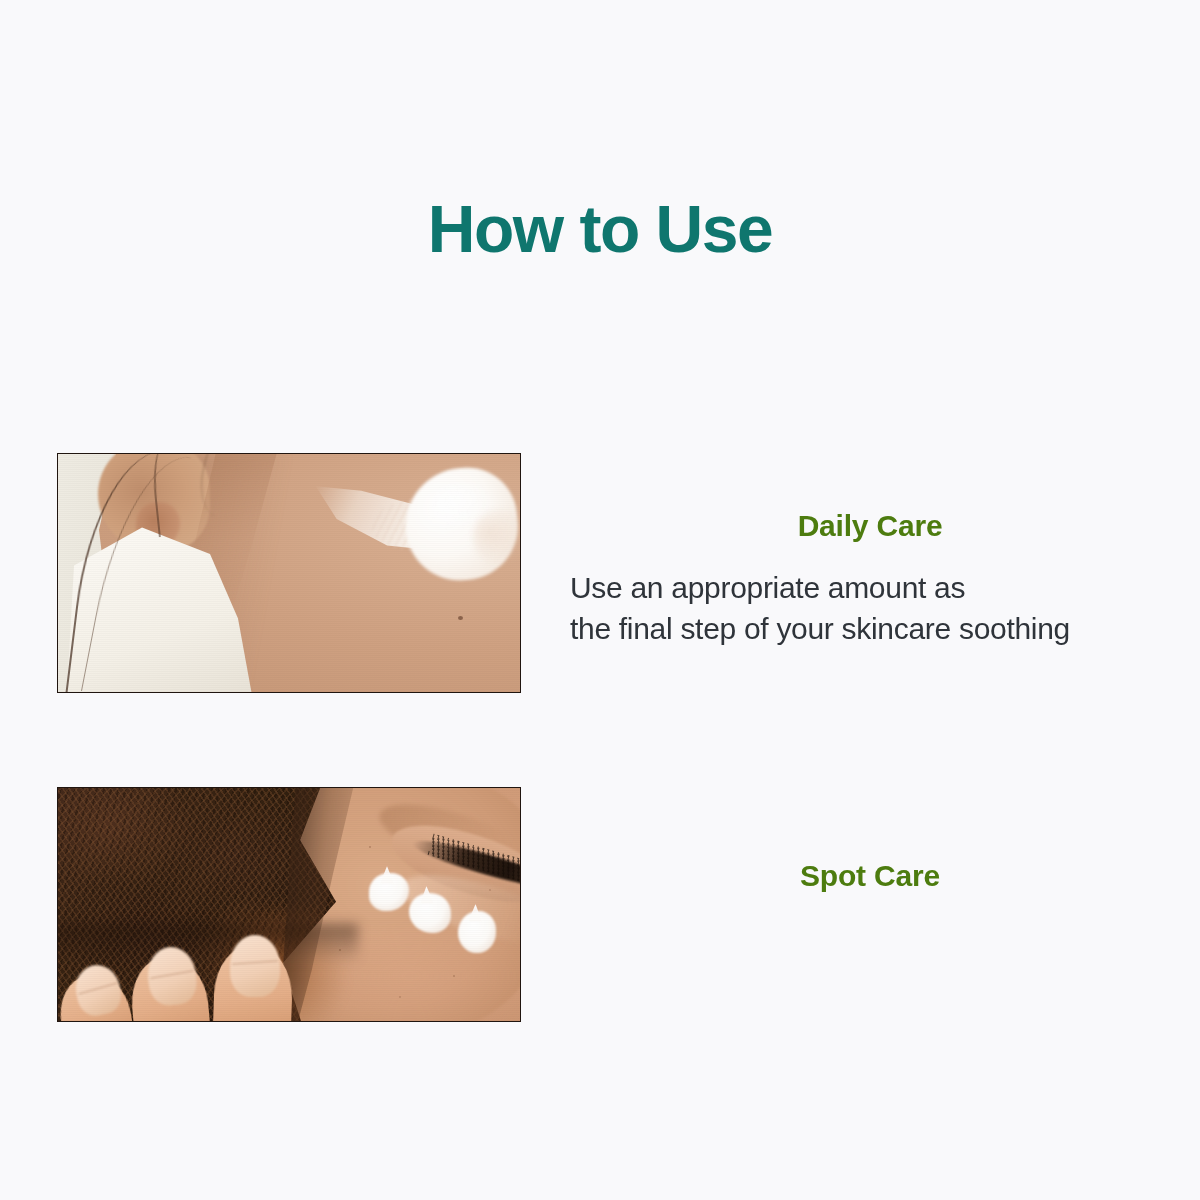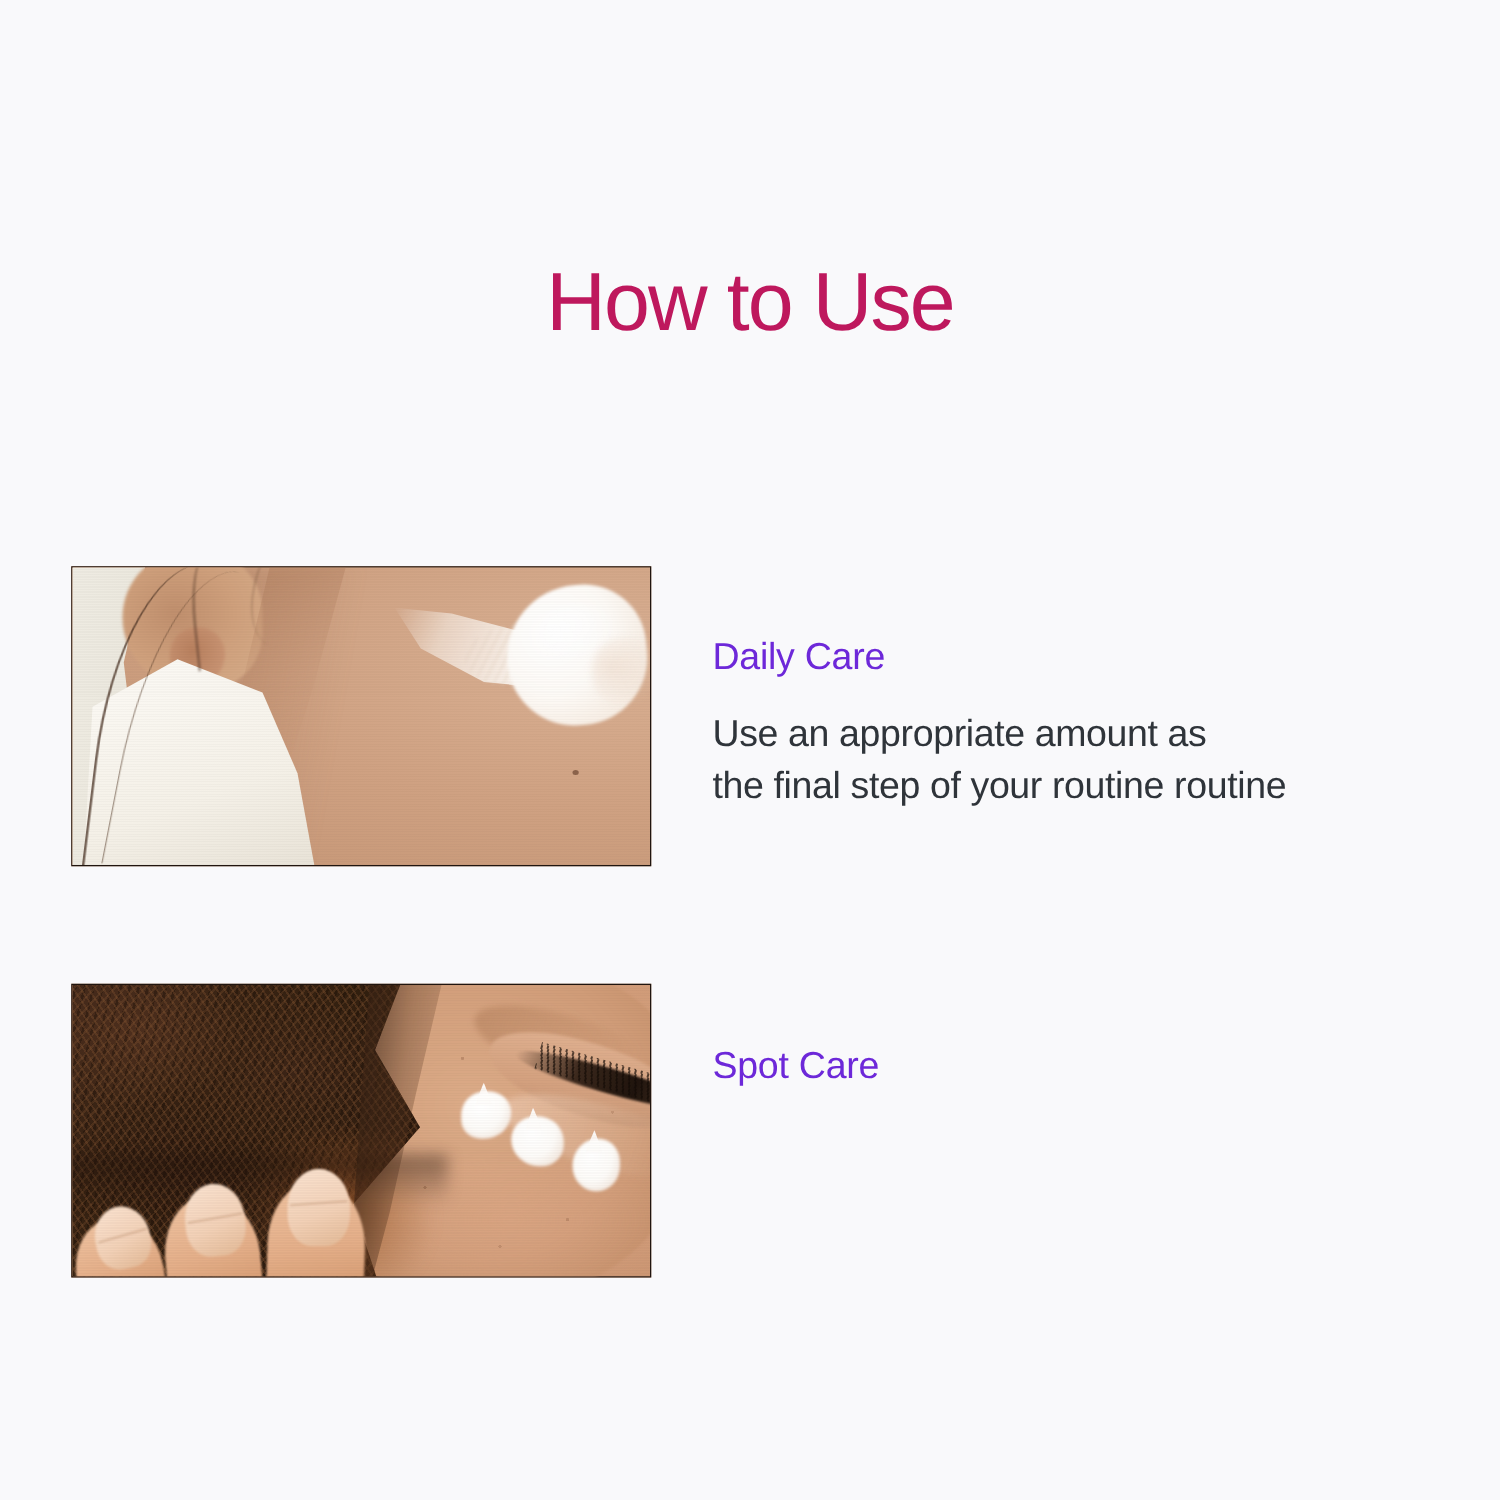--- a/index.html
+++ b/index.html
@@ -8,27 +8,27 @@
     background:#f9f9fb;
     font-family:"Liberation Sans", sans-serif;
     -webkit-font-smoothing:antialiased;
     overflow:hidden;
     position:relative;
   }
 
   
   .page-title{
     position:absolute;
-    left:0; top:208px;
+    left:0; top:196px;
     width:1200px;
     text-align:center;
     font-size:66px;
-    font-weight:normal;
+    font-weight:bold;
     letter-spacing:-1.5px;
-    color:#be185d;
+    color:#0f766e;
     line-height:1;
   }
 
   
   .step-row{ position:absolute; left:0; width:1200px; }
   #row-1{ top:453px; }
   #row-2{ top:787px; }
 
   .step-photo{
     position:absolute;
@@ -43,27 +43,28 @@
 
   .photo-inner{ position:absolute; inset:0; overflow:hidden; }
 
   .step-text{
     position:absolute;
     left:570px; top:0;
     width:600px;
   }
   .step-heading{
     font-size:30px;
-    font-weight:normal;
-    color:#6d28d9;
+    font-weight:bold;
+    color:#4d7c0f;
     letter-spacing:-0.2px;
     line-height:1;
+    text-align:center;
   }
   #row-1 .step-heading{ margin-top:58px; }
-  #row-2 .step-heading{ margin-top:51px; }
+  #row-2 .step-heading{ margin-top:74px; }
   .step-body{
     margin-top:26px;
     font-size:30px;
     font-weight:normal;
     color:#2f343a;
     line-height:1.38;
     letter-spacing:-0.3px;
     white-space:pre-line;
   }
 
@@ -395,21 +396,21 @@
         <div class="p1-swatch-hi"></div>
         <div class="p1-swatch-edge"></div>
       </div>
       <div class="p1-grain"></div>
     </div>
   </div>
 
   <div class="step-text">
     <div class="step-heading">Daily Care</div>
     <div class="step-body">Use an appropriate amount as
-the final step of your routine routine</div>
+the final step of your skincare soothing</div>
   </div>
 </div>
 
 <div class="step-row" id="row-2">
 
   <div class="step-photo">
     <div class="photo-inner">
       <div class="p2-bg"></div>
       <div class="p2-forehead"></div>
       <div class="p2-cheek"></div>

